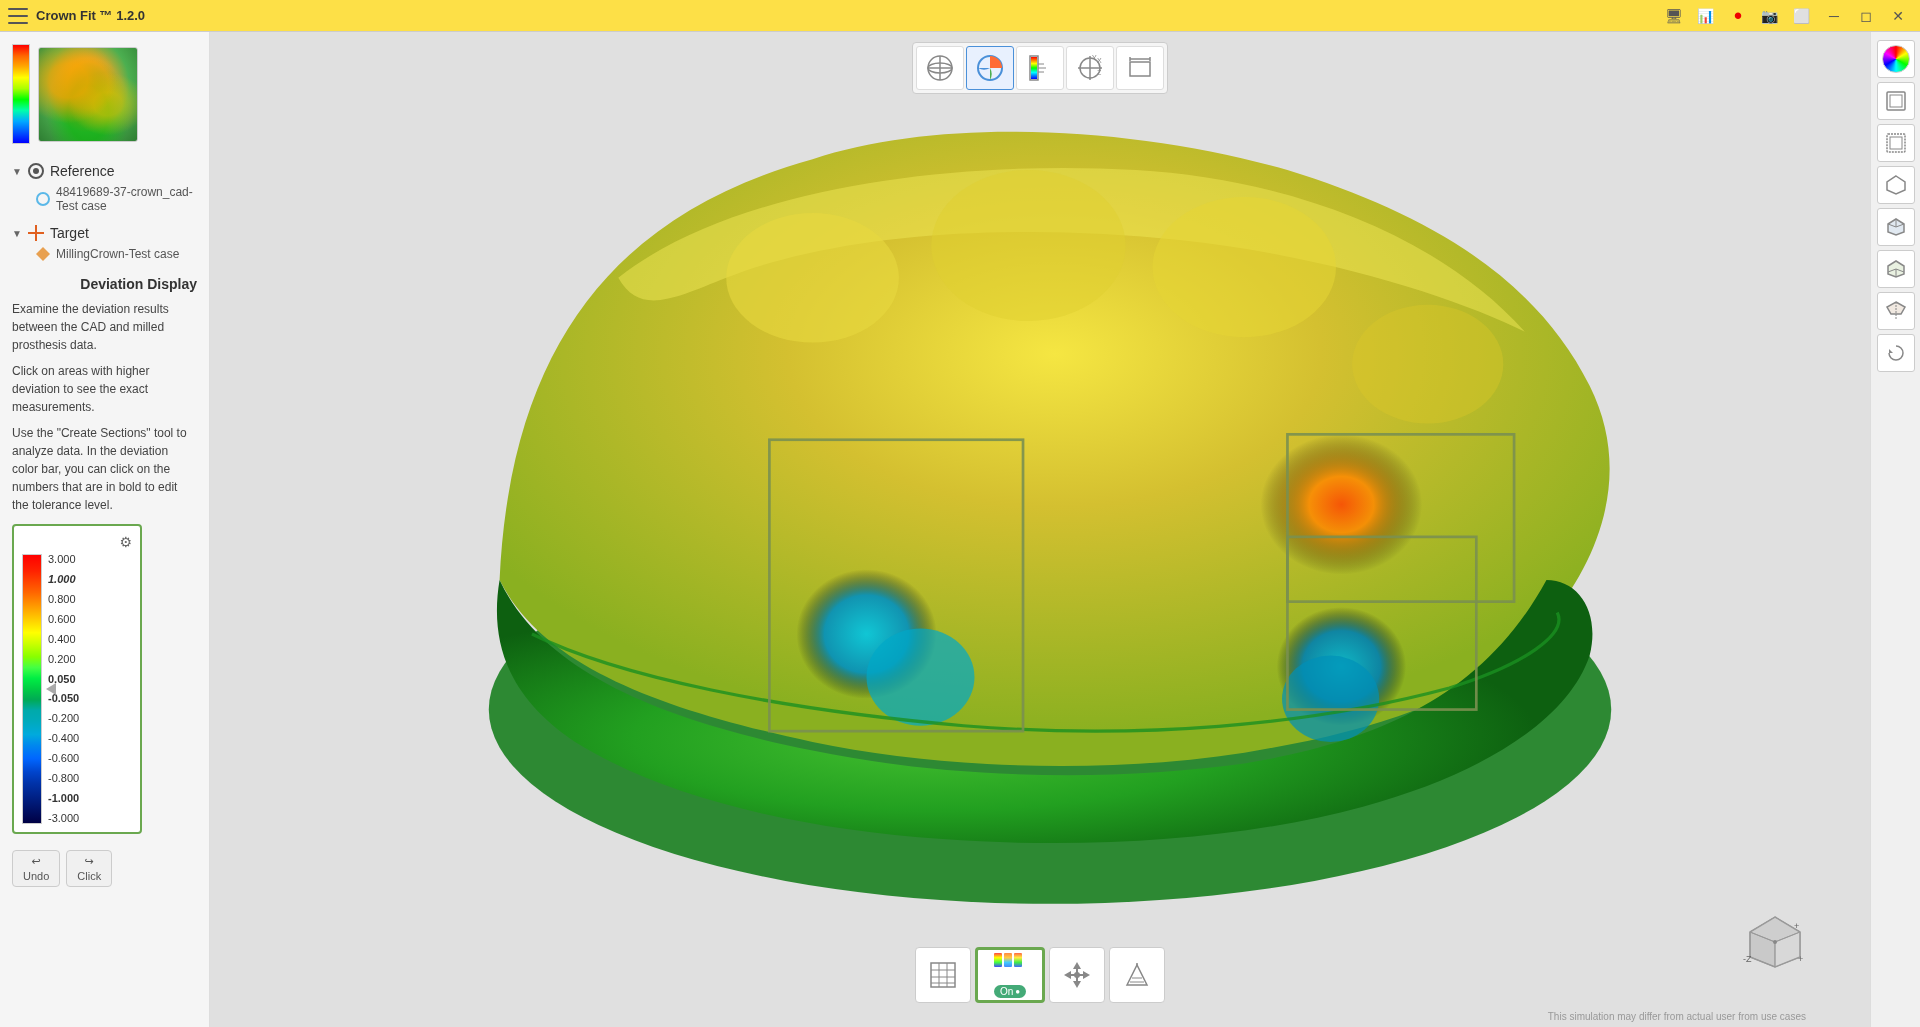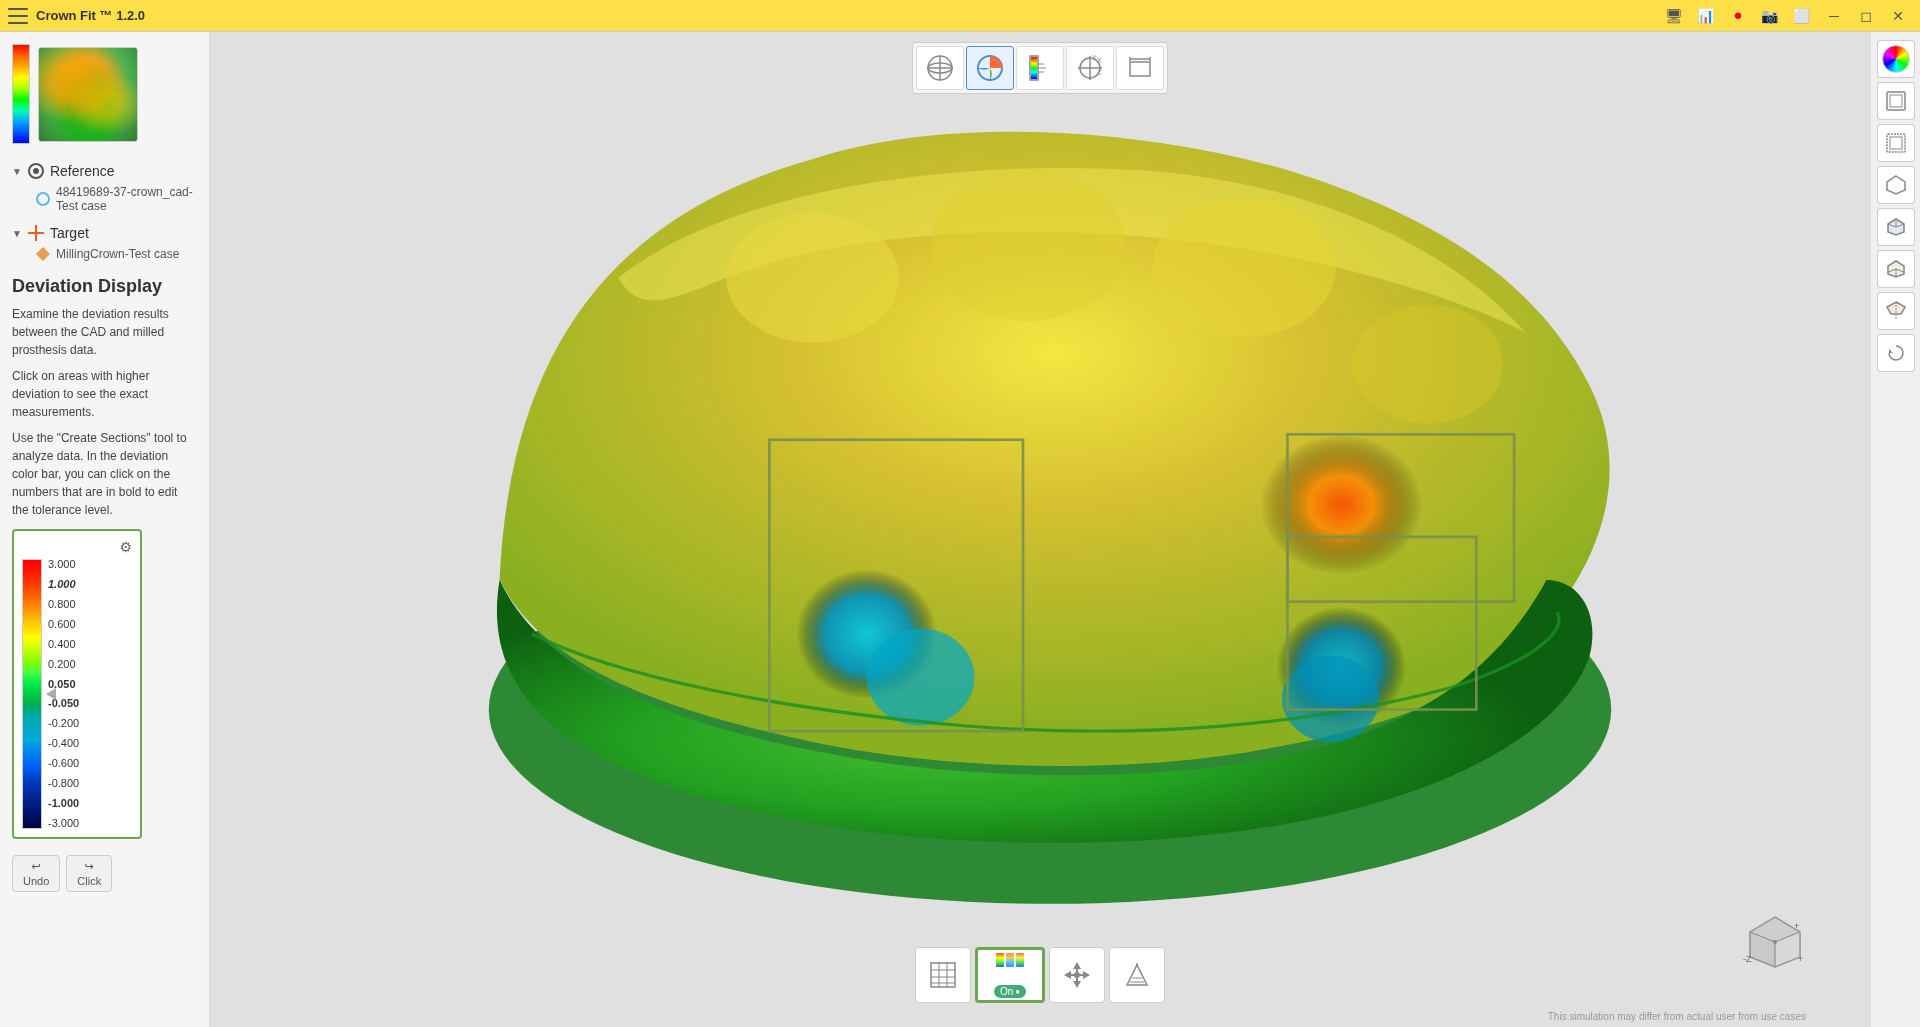--- a/index.html
+++ b/index.html
@@ -183,24 +183,25 @@
     .ref-target-icon::after {
       content: '';
       width: 6px;
       height: 6px;
       border-radius: 50%;
       background: #555;
     }
 
     
     .deviation-title {
-      font-size: 18px;
+      font-size: 14px;
       font-weight: bold;
       margin-bottom: 8px;
       margin-top: 8px;
+      text-align: right;
     }
     .deviation-text {
       font-size: 12px;
       color: #444;
       line-height: 1.5;
       margin-bottom: 8px;
     }
 
     
     .color-scale-widget {
@@ -680,21 +681,21 @@
         <rect x="3" y="3" width="24" height="24" fill="none" stroke="#888" stroke-width="1.5"></rect>
         <line x1="3" y1="10" x2="27" y2="10" stroke="#888" stroke-width="1"></line>
         <line x1="3" y1="17" x2="27" y2="17" stroke="#888" stroke-width="1"></line>
         <line x1="3" y1="23" x2="27" y2="23" stroke="#888" stroke-width="1"></line>
         <line x1="11" y1="3" x2="11" y2="27" stroke="#888" stroke-width="1"></line>
         <line x1="19" y1="3" x2="19" y2="27" stroke="#888" stroke-width="1"></line>
       </svg>
     </div>
 
     <div class="bottom-btn active" style="width:70px; padding:4px;">
-      <div style="display:flex; flex-direction:column; align-items:center; gap:18px;">
+      <div style="display:flex; flex-direction:column; gap:18px;">
         <div style="display:flex; gap:2px;">
           <div style="width:8px; height:14px; background:linear-gradient(to bottom,#ff4444,#ffff00,#44ff44,#4444ff);border-radius:1px;"></div>
           <div style="width:8px; height:14px; background:linear-gradient(to bottom,#ff8844,#ffcc44,#44ccff,#4488ff);border-radius:1px;"></div>
           <div style="width:8px; height:14px; background:linear-gradient(to bottom,#ff6644,#ffee44,#44ee44,#4466ff);border-radius:1px;"></div>
         </div>
         <div style="background:#4a7; color:white; font-size:10px; border-radius:8px; padding:1px 6px; display:flex; align-items:center; gap:2px;">
           <span>On</span>
           <span style="font-size:8px;">●</span>
         </div>
       </div>

